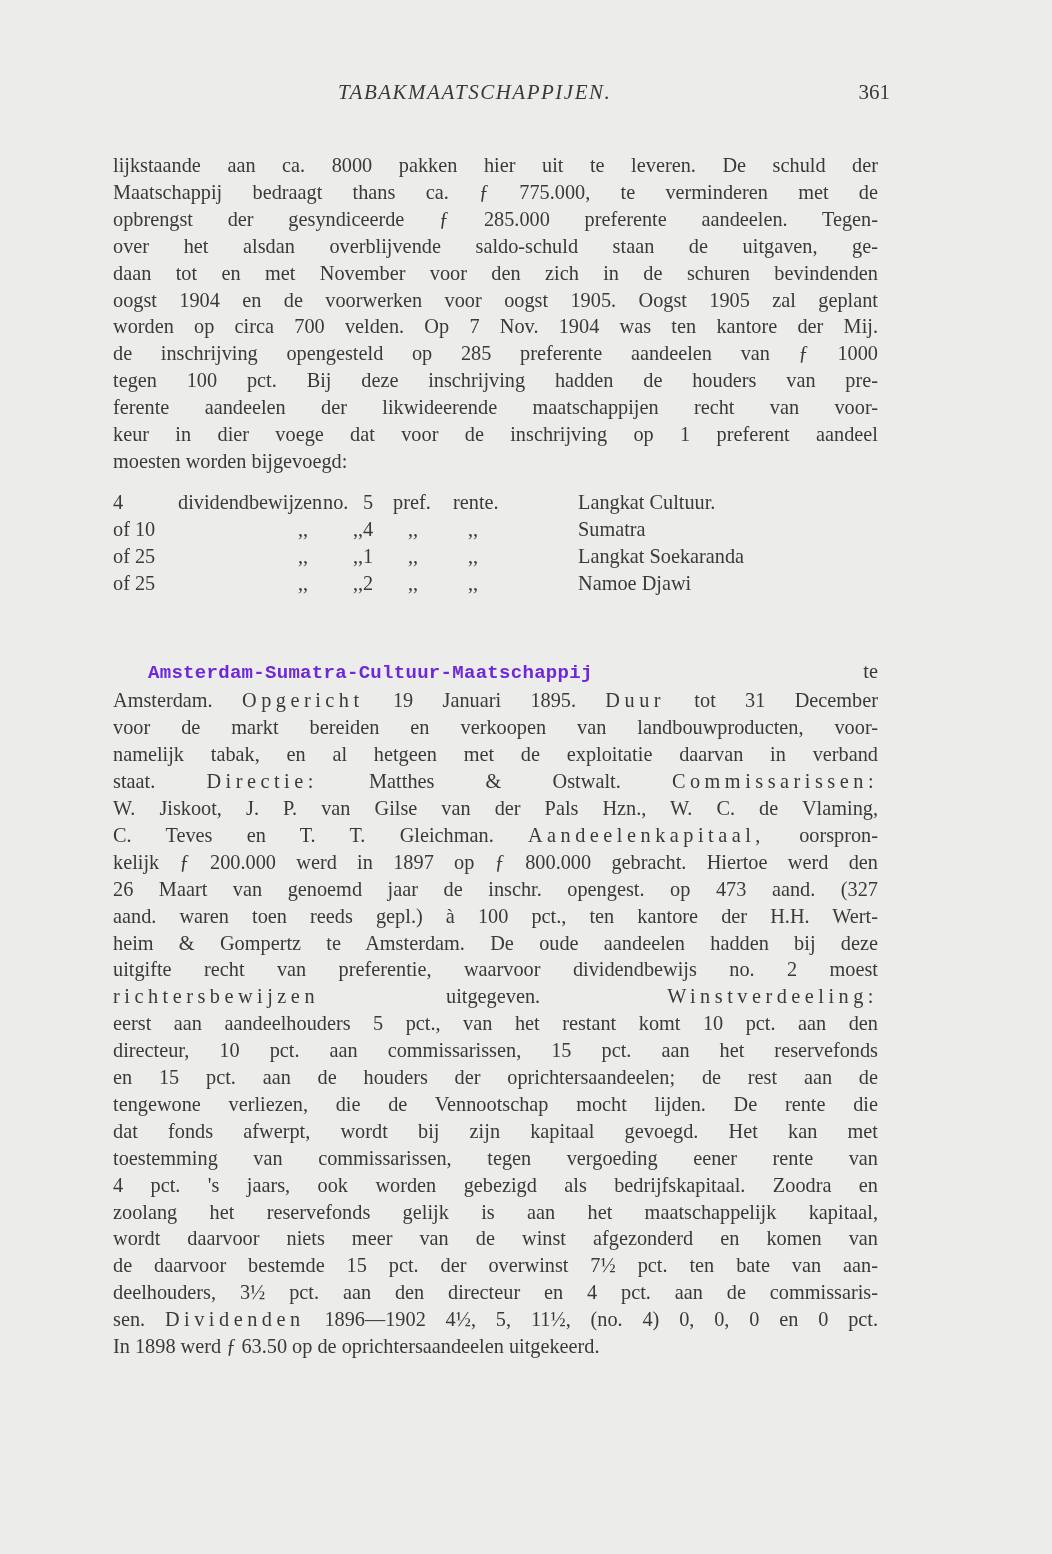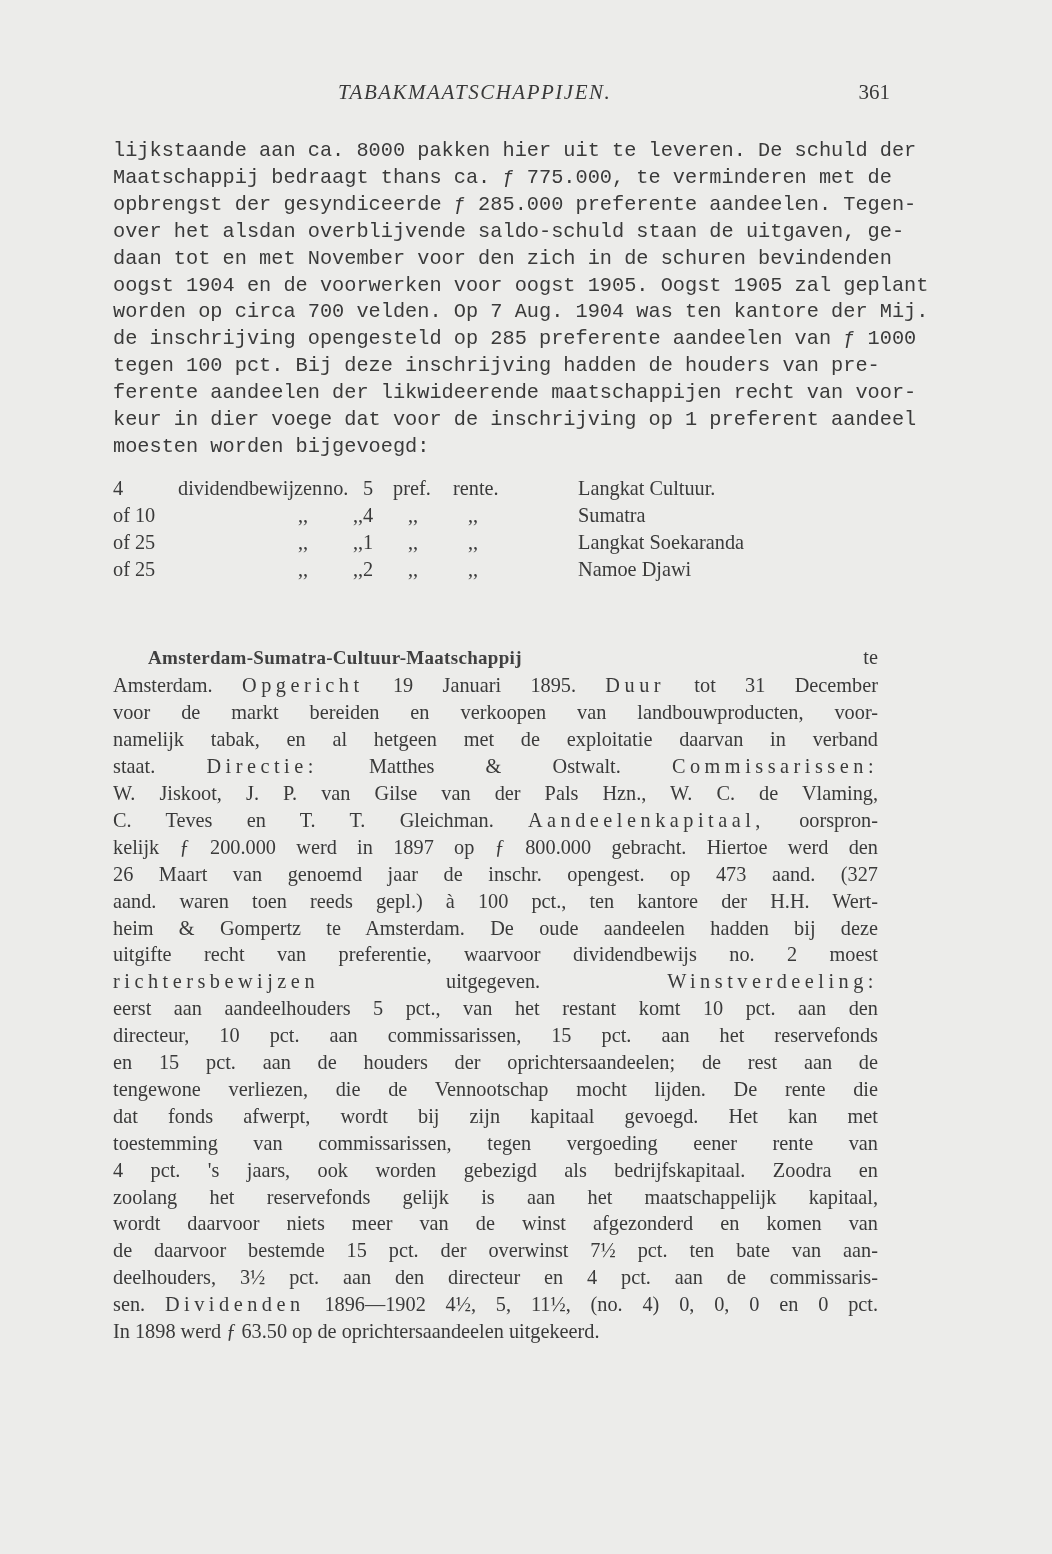--- a/index.html
+++ b/index.html
@@ -33,42 +33,42 @@
     right: -12px; top: 0;
   }
   .para {
     font-size: 20.3px;
     line-height: 26.9px;
     text-align: justify;
     margin: 0;
   }
   .line { display: block; white-space: nowrap; text-align-last: justify; text-align: justify; }
   .line.last { text-align-last: left; }
-  .p1 { margin-top: 28px; font-family: Liberation Mono, monospace; }
+  .p1 { margin-top: 42px; }
   .table {
     margin-top: 14px;
     font-size: 20.3px;
     line-height: 26.9px;
   }
   .trow { position: relative; height: 26.9px; }
   .trow span { position: absolute; top: 0; white-space: nowrap; }
   .c1 { left: 0; }
   .c2 { left: 65px; }
   .c3 { left: 210px; }
   .c4 { left: 250px; }
   .c5 { left: 280px; }
   .c6 { left: 340px; }
   .c8 { left: 465px; }
   .section { margin-top: 62px; }
   .company-name {
-    font-family: Liberation Serif, serif;
+    font-family: Liberation Mono, monospace;
     font-weight: bold;
     font-size: 19px;
     letter-spacing: 0.3px;
-    color: #404040;
+    color: #6d28d9;
   }
   .spaced { letter-spacing: 4.5px; }
   .bold-sans {
     font-family: "DejaVu Sans", "Liberation Sans", sans-serif;
     font-weight: bold;
     font-size: 19px;
     color: #333;
   }
 </style>
 </head>
@@ -80,21 +80,21 @@
     <span class="page-number">361</span>
   </div>
 
   <p class="para p1" id="cont-para">
       <span class="line">lijkstaande aan ca. 8000 pakken hier uit te leveren. De schuld der</span>
       <span class="line">Maatschappij bedraagt thans ca. ƒ 775.000, te verminderen met de</span>
       <span class="line">opbrengst der gesyndiceerde ƒ 285.000 preferente aandeelen. Tegen-</span>
       <span class="line">over het alsdan overblijvende saldo-schuld staan de uitgaven, ge-</span>
       <span class="line">daan tot en met November voor den zich in de schuren bevindenden</span>
       <span class="line">oogst 1904 en de voorwerken voor oogst 1905. Oogst 1905 zal geplant</span>
-      <span class="line">worden op circa 700 velden. Op 7 Aug. 1904 was ten kantore der Mij.</span>
+      <span class="line">worden op circa 700 velden. Op 7 Nov. 1904 was ten kantore der Mij.</span>
       <span class="line">de inschrijving opengesteld op 285 preferente aandeelen van ƒ 1000</span>
       <span class="line">tegen 100 pct. Bij deze inschrijving hadden de houders van pre-</span>
       <span class="line">ferente aandeelen der likwideerende maatschappijen recht van voor-</span>
       <span class="line">keur in dier voege dat voor de inschrijving op 1 preferent aandeel</span>
       <span class="line last">moesten worden bijgevoegd:</span>
     </p>
 
   <div class="table" id="div-table">
       <div class="trow">
         <span class="c1">4</span>

